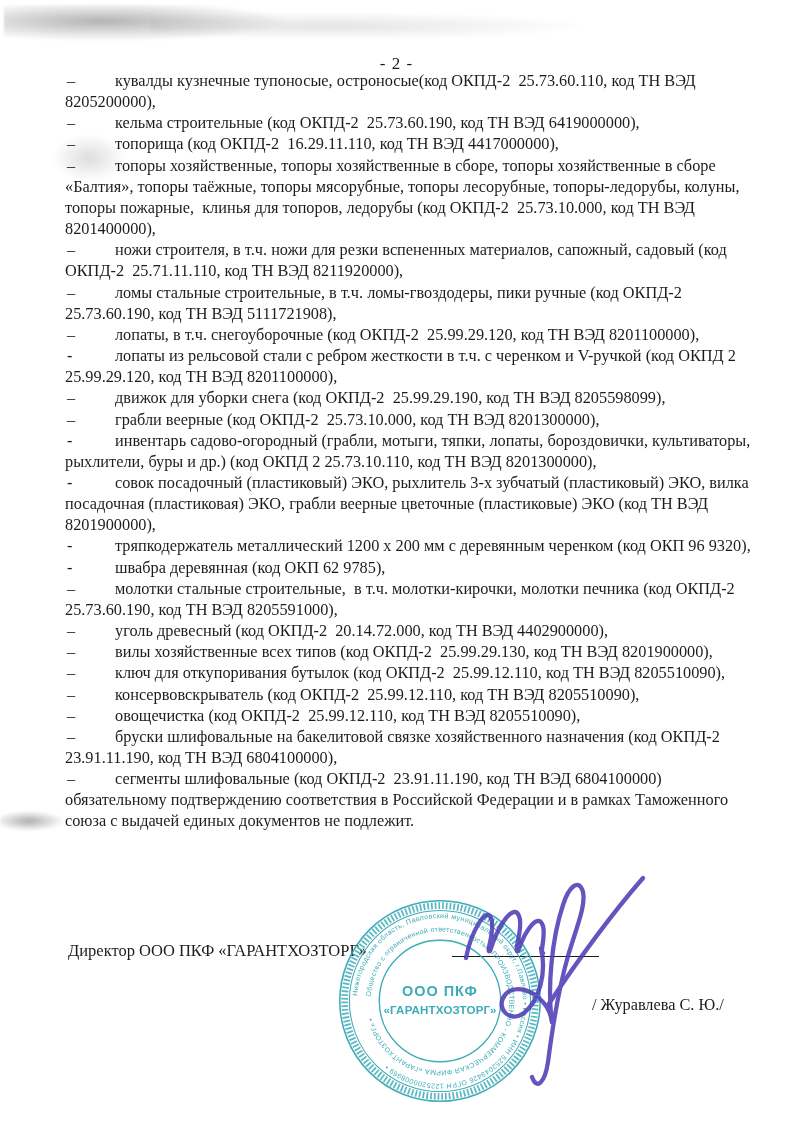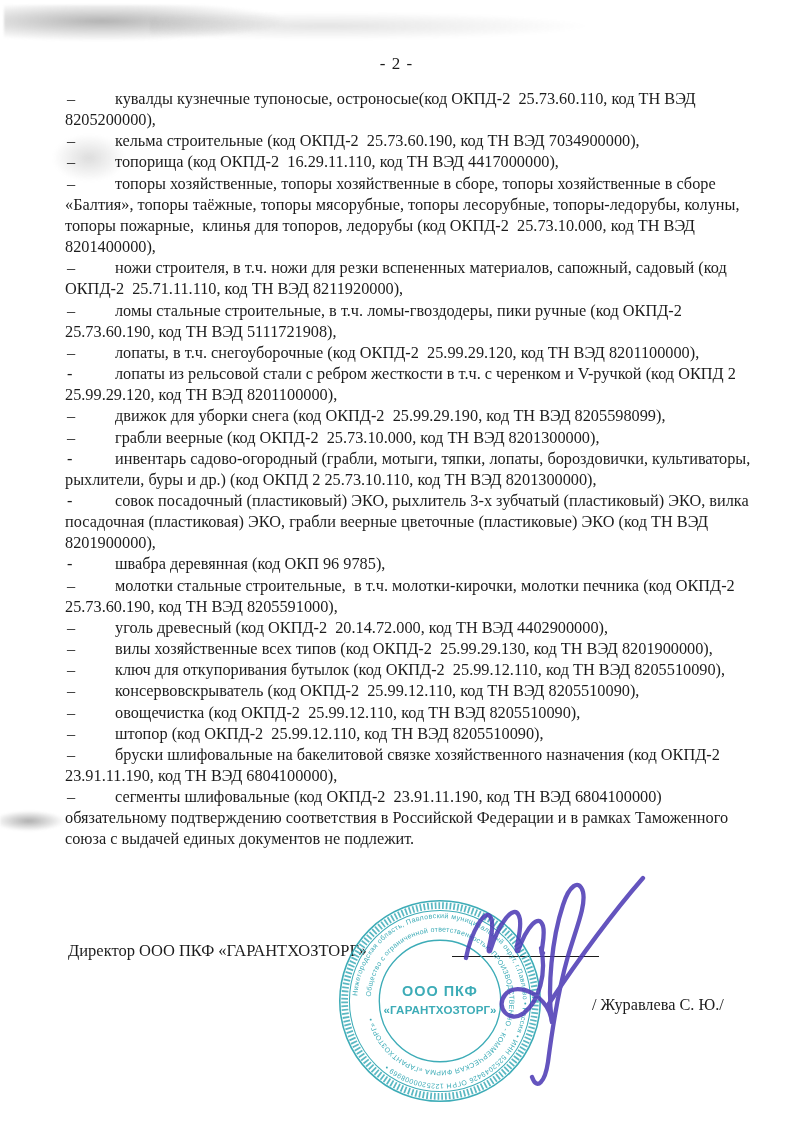--- a/index.html
+++ b/index.html
@@ -6,21 +6,21 @@
   .page{
     position:relative; width:793px; height:1123px; background:#ffffff;
     margin:0 auto; overflow:hidden;
     font-family:"Liberation Serif","DejaVu Serif",serif; color:#1c1c1c;
   }
   .pageno{
     position:absolute; top:54px; left:0; right:0; text-align:center;
     font-size:17px; letter-spacing:1px;
   }
   .content{
-    position:absolute; left:65px; top:88px; width:686px;
+    position:absolute; left:65px; top:70px; width:686px;
     font-size:16.3px; line-height:21.15px;
   }
   p.item{margin:0;}
   p.item .dash{display:inline-block; width:50px; text-indent:2px;}
   p.item .itext{white-space:pre-wrap;}
   p.closing{margin:0; white-space:pre-wrap;}
   .director-title{
     position:absolute; left:68px; top:941px; font-size:16.5px;
   }
   .sign-line{
@@ -62,21 +62,21 @@
   <div class="noise noise2"></div>
   <div class="noise noise3"></div>
   <div class="noise noise4"></div>
 
   <div class="pageno">- 2 -</div>
 
   <div class="content">
     <div id="items-list">
     <p class="item"><span class="dash">–</span><span class="itext">кувалды кузнечные тупоносые, остроносые(код ОКПД-2  25.73.60.110, код ТН ВЭД 8205200000),</span></p>
 
-    <p class="item"><span class="dash">–</span><span class="itext">кельма строительные (код ОКПД-2  25.73.60.190, код ТН ВЭД 7034900000),</span></p>
+    <p class="item"><span class="dash">–</span><span class="itext">кельма строительные (код ОКПД-2  25.73.60.190, код ТН ВЭД 6419000000),</span></p>
 
     <p class="item"><span class="dash">–</span><span class="itext">топорища (код ОКПД-2  16.29.11.110, код ТН ВЭД 4417000000),</span></p>
 
     <p class="item"><span class="dash">–</span><span class="itext">топоры хозяйственные, топоры хозяйственные в сборе, топоры хозяйственные в сборе «Балтия», топоры таёжные, топоры мясорубные, топоры лесорубные, топоры-ледорубы, колуны, топоры пожарные,  клинья для топоров, ледорубы (код ОКПД-2  25.73.10.000, код ТН ВЭД 8201400000),</span></p>
 
 
     <p class="item"><span class="dash">–</span><span class="itext">ножи строителя, в т.ч. ножи для резки вспененных материалов, сапожный, садовый (код ОКПД-2  25.71.11.110, код ТН ВЭД 8211920000),</span></p>
 
     <p class="item"><span class="dash">–</span><span class="itext">ломы стальные строительные, в т.ч. ломы-гвоздодеры, пики ручные (код ОКПД-2 25.73.60.190, код ТН ВЭД 5111721908),</span></p>
 
@@ -86,37 +86,37 @@
 
     <p class="item"><span class="dash">–</span><span class="itext">движок для уборки снега (код ОКПД-2  25.99.29.190, код ТН ВЭД 8205598099),</span></p>
 
     <p class="item"><span class="dash">–</span><span class="itext">грабли веерные (код ОКПД-2  25.73.10.000, код ТН ВЭД 8201300000),</span></p>
 
     <p class="item"><span class="dash">-</span><span class="itext">инвентарь садово-огородный (грабли, мотыги, тяпки, лопаты, бороздовички, культиваторы, рыхлители, буры и др.) (код ОКПД 2 25.73.10.110, код ТН ВЭД 8201300000),</span></p>
 
     <p class="item"><span class="dash">-</span><span class="itext">совок посадочный (пластиковый) ЭКО, рыхлитель 3-х зубчатый (пластиковый) ЭКО, вилка посадочная (пластиковая) ЭКО, грабли веерные цветочные (пластиковые) ЭКО (код ТН ВЭД 8201900000),</span></p>
 
 
+    <p class="item"><span class="dash">-</span><span class="itext">тряпкодержатель металлический 1200 х 200 мм с деревянным черенком (код ОКП 96 9320),</span></p>
 
-    <p class="item"><span class="dash">-</span><span class="itext">швабра деревянная (код ОКП 96 9785),</span></p>
+    <p class="item"><span class="dash">-</span><span class="itext">швабра деревянная (код ОКП 62 9785),</span></p>
 
     <p class="item"><span class="dash">–</span><span class="itext">молотки стальные строительные,  в т.ч. молотки-кирочки, молотки печника (код ОКПД-2 25.73.60.190, код ТН ВЭД 8205591000),</span></p>
 
     <p class="item"><span class="dash">–</span><span class="itext">уголь древесный (код ОКПД-2  20.14.72.000, код ТН ВЭД 4402900000),</span></p>
 
 
     <p class="item"><span class="dash">–</span><span class="itext">вилы хозяйственные всех типов (код ОКПД-2  25.99.29.130, код ТН ВЭД 8201900000),</span></p>
 
     <p class="item"><span class="dash">–</span><span class="itext">ключ для откупоривания бутылок (код ОКПД-2  25.99.12.110, код ТН ВЭД 8205510090),</span></p>
 
     <p class="item"><span class="dash">–</span><span class="itext">консервовскрыватель (код ОКПД-2  25.99.12.110, код ТН ВЭД 8205510090),</span></p>
 
     <p class="item"><span class="dash">–</span><span class="itext">овощечистка (код ОКПД-2  25.99.12.110, код ТН ВЭД 8205510090),</span></p>
 
-    <p class="item"><span class="dash">–</span><span class="itext">штопор (код ОКПД-2  25.99.12.110, код ТН ВЭД 8205510090),</span></p>
 
     <p class="item"><span class="dash">–</span><span class="itext">бруски шлифовальные на бакелитовой связке хозяйственного назначения (код ОКПД-2 23.91.11.190, код ТН ВЭД 6804100000),</span></p>
 
     <p class="item"><span class="dash">–</span><span class="itext">сегменты шлифовальные (код ОКПД-2  23.91.11.190, код ТН ВЭД 6804100000)</span></p>
   </div>
     <p class="closing">обязательному подтверждению соответствия в Российской Федерации и в рамках Таможенного союза с выдачей единых документов не подлежит.</p>
   </div>
 
   <div class="director-title">Директор ООО ПКФ «ГАРАНТХОЗТОРГ»</div>
   <div class="sign-line"></div>

